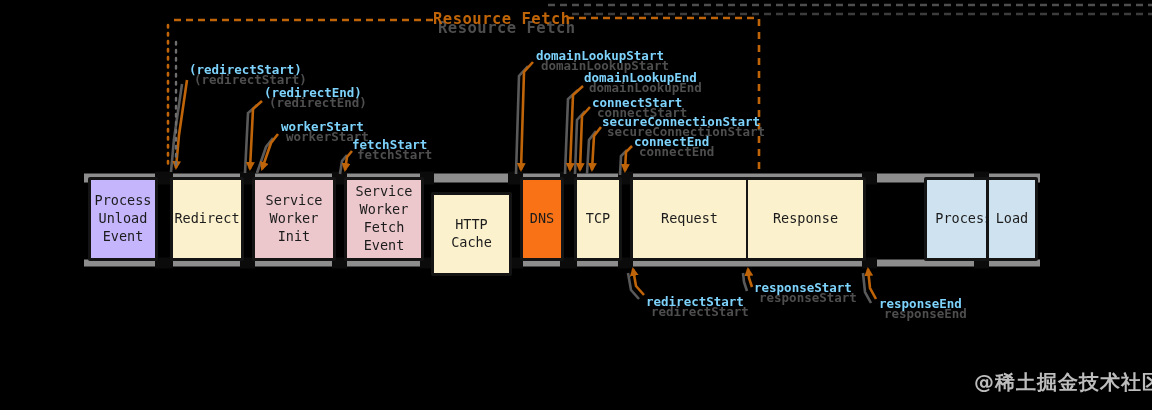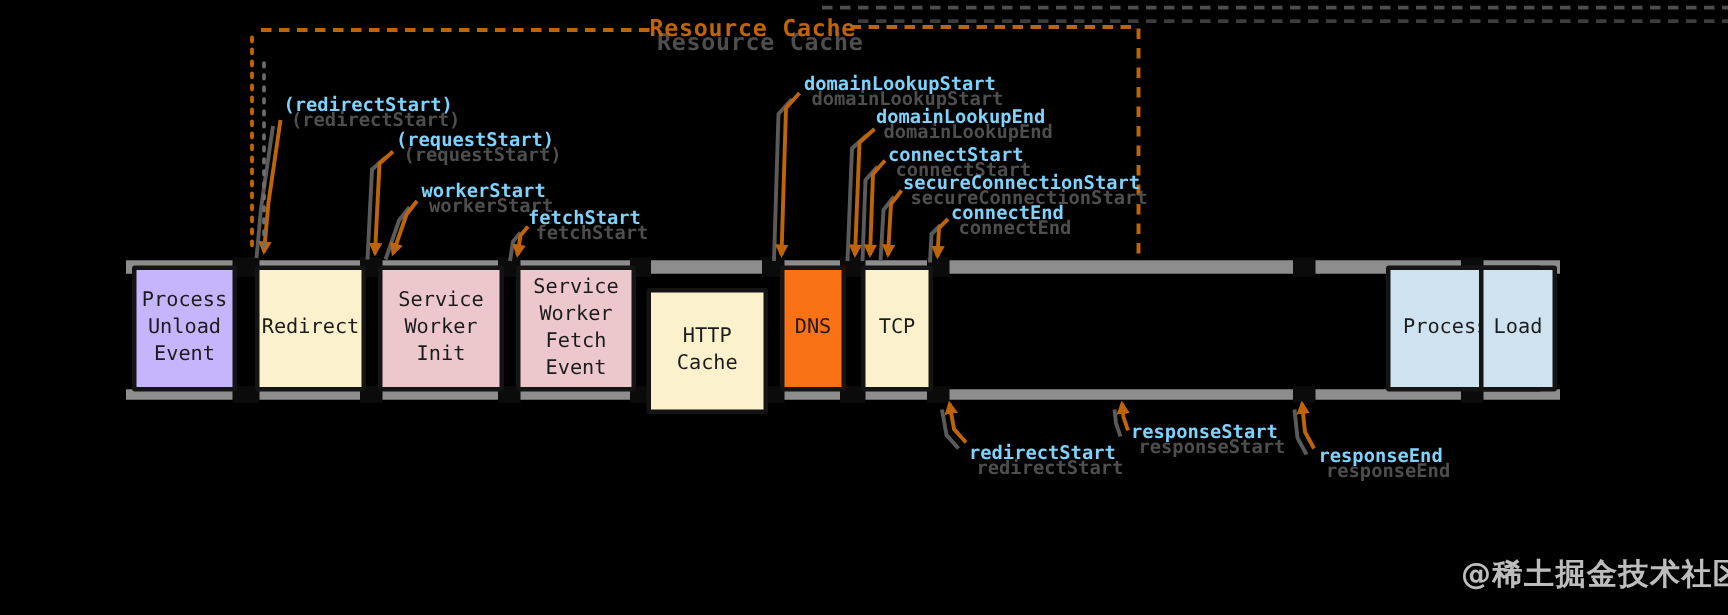--- a/index.html
+++ b/index.html
@@ -73,24 +73,24 @@
 
     <g stroke="#bf6408" stroke-width="2.6" fill="none">
       <path d="M433 20 H171" stroke-dasharray="7 5"></path>
       <path d="M168 25 V167" stroke-dasharray="2.5 5.5" stroke-linecap="round"></path>
       <path d="M567 18 H759" stroke-dasharray="7 5"></path>
       <path d="M759 19 V175" stroke-dasharray="7 6"></path>
     </g>
     <path d="M176 42 V170" stroke="#6e6e6e" stroke-width="2.4" stroke-dasharray="2.5 5.5" stroke-linecap="round" fill="none"></path>
   </svg>
 
-  <div class="title">Resource Cache</div>
+  <div class="title">Resource Fetch</div>
 
   <div class="lbl" style="left:189px;top:62px">(redirectStart)</div>
-  <div class="lbl" style="left:264px;top:85px">(requestStart)</div>
+  <div class="lbl" style="left:264px;top:85px">(redirectEnd)</div>
   <div class="lbl" style="left:281px;top:119px">workerStart</div>
   <div class="lbl" style="left:352px;top:137px">fetchStart</div>
   <div class="lbl" style="left:536px;top:48px">domainLookupStart</div>
   <div class="lbl" style="left:584px;top:70px">domainLookupEnd</div>
   <div class="lbl" style="left:592px;top:95px">connectStart</div>
   <div class="lbl" style="left:602px;top:114px">secureConnectionStart</div>
   <div class="lbl" style="left:634px;top:134px">connectEnd</div>
   <div class="lbl" style="left:646px;top:294px">redirectStart</div>
   <div class="lbl" style="left:754px;top:280px">responseStart</div>
   <div class="lbl" style="left:879px;top:296px">responseEnd</div>
@@ -110,19 +110,24 @@
 Worker
 Fetch
 Event</span></div>
   <div class="box" style="left: 431px; width: 81px; background: rgb(251, 241, 205); margin-top: 15px;">
     <span>HTTP
 Cache</span></div>
   <div class="box" style="left: 520px; width: 44px; background: #f97316;">
     <span>DNS</span></div>
   <div class="box" style="left: 574px; width: 48px; background: rgb(251, 241, 205);">
     <span>TCP</span></div>
+  <div class="box rr" style="left: 630px; width: 236px; background: rgb(251, 241, 205);">
+    <span class="cell c1">Request</span>
+    <span class="divider"></span>
+    <span class="cell c2">Response</span>
+  </div>
   <div class="box" style="left: 924px; width: 104px; background: rgb(207, 226, 240);">
     <span>Processing</span></div>
   <div class="box" style="left: 986px; width: 52px; background: rgb(207, 226, 240);">
     <span>Load</span></div>
 
   <div class="watermark">@稀土掘金技术社区</div>
 </div>
 
 </body></html>

